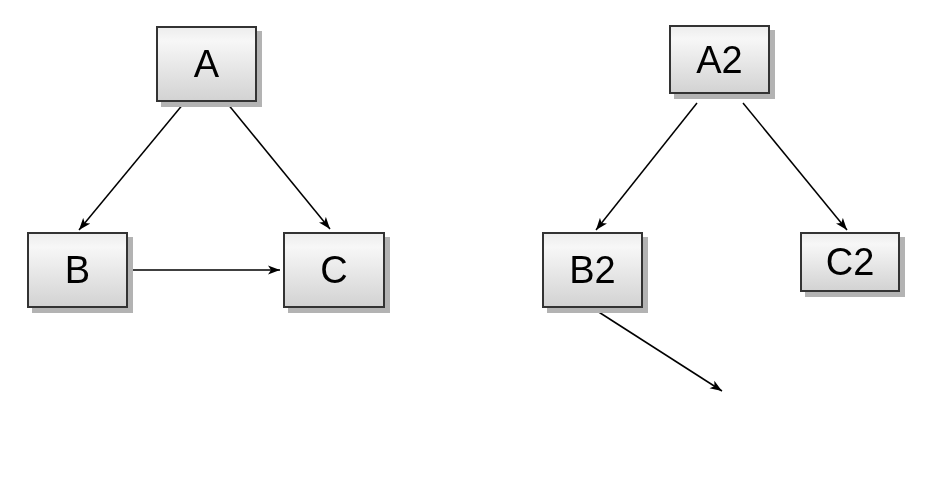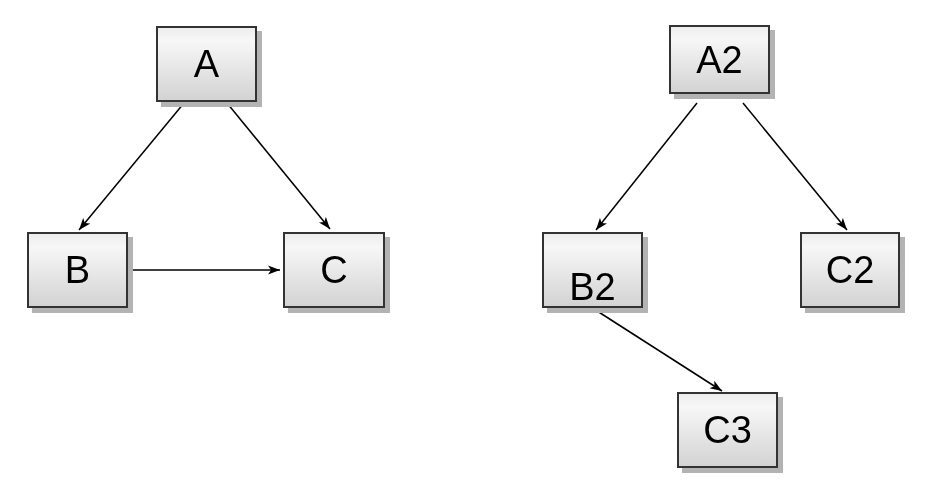--- a/index.html
+++ b/index.html
@@ -85,23 +85,20 @@
   </div>
   <div class="node" style="left: 27px; top: 232px; width: 101px; height: 76px;">
     <span class="node-label">B</span>
   </div>
   <div class="node" style="left: 283px; top: 232px; width: 102px; height: 76px;">
     <span class="node-label">C</span>
   </div>
   <div class="node" style="left: 669px; top: 25px; width: 101px; height: 69px;">
     <span class="node-label">A2</span>
   </div>
-  <div class="node" style="left: 542px; top: 232px; width: 101px; height: 76px; align-items: flex-end;">
+  <div class="node" style="left: 542px; top: 232px; width: 101px; height: 76px;">
     <span class="node-label">B2</span>
   </div>
-  <div class="node" style="left: 800px; top: 232px; width: 100px; height: 76px;">
+  <div class="node" style="left: 800px; top: 232px; width: 100px; height: 60px;">
     <span class="node-label">C2</span>
-  </div>
-  <div class="node" style="left: 677px; top: 392px; width: 101px; height: 76px;">
-    <span class="node-label">C3</span>
   </div>
 
 </div>
 
 </body></html>

